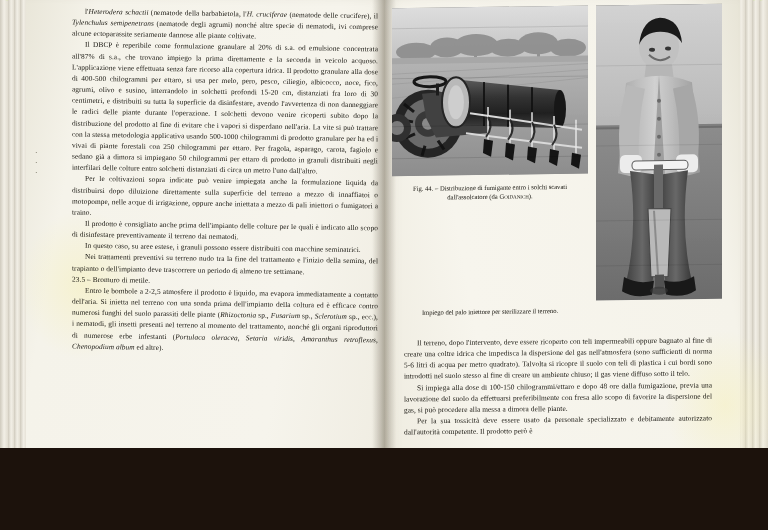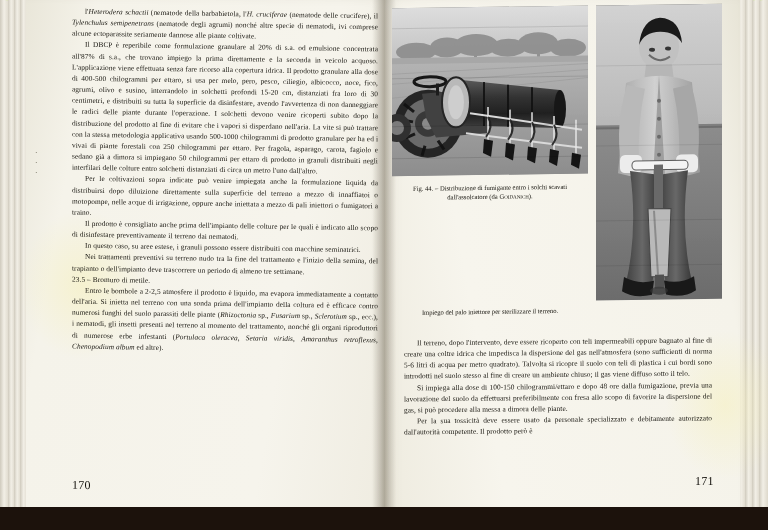--- a/index.html
+++ b/index.html
@@ -1,18 +1,18 @@
 <!DOCTYPE html>
 <html><head>
 <meta charset="utf-8">
 <style>
   html,body{margin:0;padding:0;background:#1c120c;}
   body{width:768px;height:530px;overflow:hidden;font-family:"Liberation Serif",serif;}
 
-  #scene{position:relative;width:768px;height:507px;background:#bef264;overflow:hidden;}
+  #scene{position:relative;width:768px;height:448px;background:#bef264;overflow:hidden;}
 
   
   .cover{position:absolute;left:0;bottom:0;width:768px;height:46px;
     background:linear-gradient(to bottom,#3a2418 0%,#2a180f 40%,#170d08 100%);}
   .cover-left-edge{position:absolute;left:0;bottom:8px;width:330px;height:30px;
     background:linear-gradient(105deg,#54342020 0%,#3b2316 60%,#24140c 100%);
     transform:skewY(-2.2deg);transform-origin:left bottom;}
 
   
   .edge-stack{position:absolute;top:0;height:530px;}

